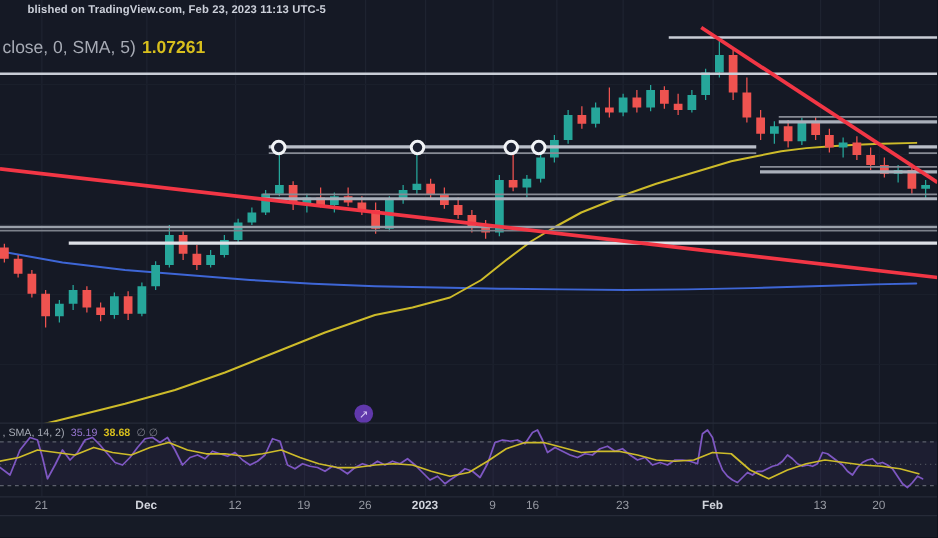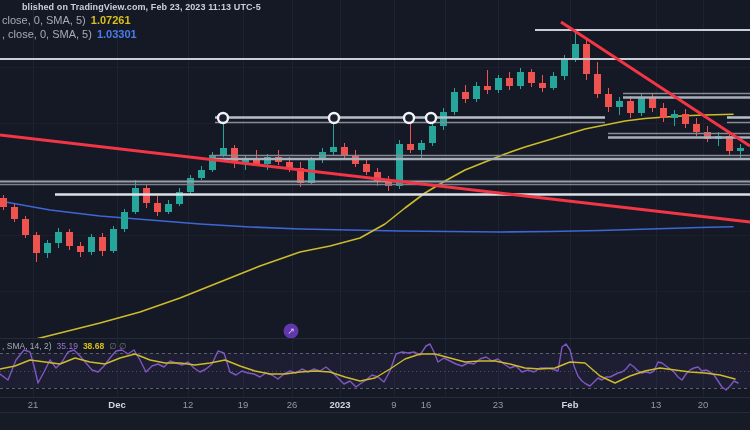--- a/index.html
+++ b/index.html
@@ -1,20 +1,20 @@
 <!DOCTYPE html>
 <html><head>
 <meta charset="utf-8">
 <style>
   html,body{margin:0;padding:0;background:#0d1018;font-family:"Liberation Sans",sans-serif;}
   .stage{position:relative;width:750px;height:430px;background:#151925;overflow:hidden;}
   svg{position:absolute;left:0;top:0;}
   .legend{position:absolute;left:2px;top:2px;pointer-events:none;}
   .pub{font-size:9px;font-weight:700;color:#ccd0da;letter-spacing:.1px;padding-left:20px;}
-  .ind-row{font-size:11px;color:#a7abb5;margin-top:2px;}
+  .ind-row{font-size:14px;color:#a7abb5;margin-top:17px;}
   .ind-row .val{margin-left:5px;font-weight:700;}
   .v-yellow{color:#d8bf1d;}
   .v-blue{color:#4a7bea;}
   .v-purple{color:#9575cd;font-weight:400;}
   .v-gray{color:#787b86;font-weight:400;}
   .rsi-legend{position:absolute;left:2px;top:341px;font-size:8.5px;color:#a7abb5;pointer-events:none;}
   .rsi-legend span{margin-right:5px;margin-top:29px;}
   #xaxis{position:absolute;left:0;top:399px;width:750px;height:13px;}
   .xlab{position:absolute;top:0;width:40px;margin-left:-20px;text-align:center;font-size:9.5px;color:#9598a1;}
   .xlab.major{color:#d1d4dc;font-weight:700;}
@@ -370,21 +370,20 @@
         <text x="291" y="334" text-anchor="middle" font-size="9" fill="#d9ccf5">↗</text>
       </g>
       <line x1="0" y1="338.5" x2="750" y2="338.5" stroke="#262b38" stroke-width="1"></line>
       <line x1="0" y1="397.5" x2="750" y2="397.5" stroke="#262b38" stroke-width="1"></line>
       <line x1="0" y1="412.5" x2="750" y2="412.5" stroke="#262b38" stroke-width="1"></line>
     </svg>
 
   <div class="legend">
     <div class="pub">blished on TradingView.com, Feb 23, 2023 11:13 UTC-5</div>
     <div class="ind-row"><span>close, 0, SMA, 5)</span><span class="val v-yellow">1.07261</span></div>
-    <div class="ind-row"><span>, close, 0, SMA, 5)</span><span class="val v-blue">1.03301</span></div>
   </div>
 
   <div class="rsi-legend">
     <span>, SMA, 14, 2)</span><span class="v-purple">35.19</span><span class="v-yellow" style="font-weight:700">38.68</span><span class="v-gray">∅ ∅</span>
   </div>
 
   <div id="xaxis">
       <div class="xlab" style="left: 33px;">21</div>
       <div class="xlab major" style="left: 117px;">Dec</div>
       <div class="xlab" style="left: 188px;">12</div>

